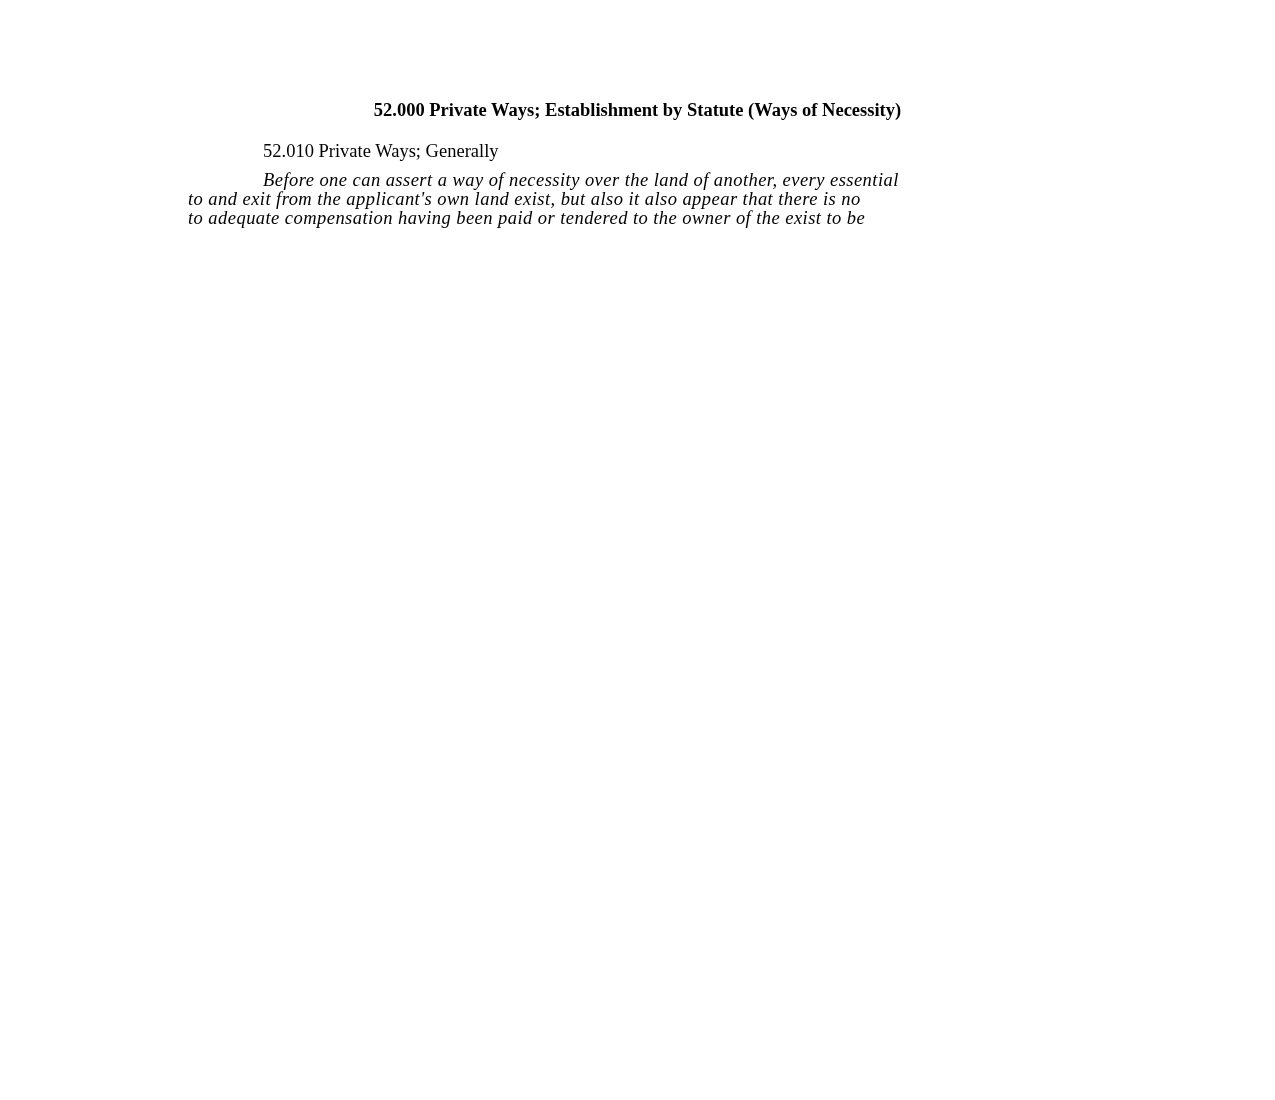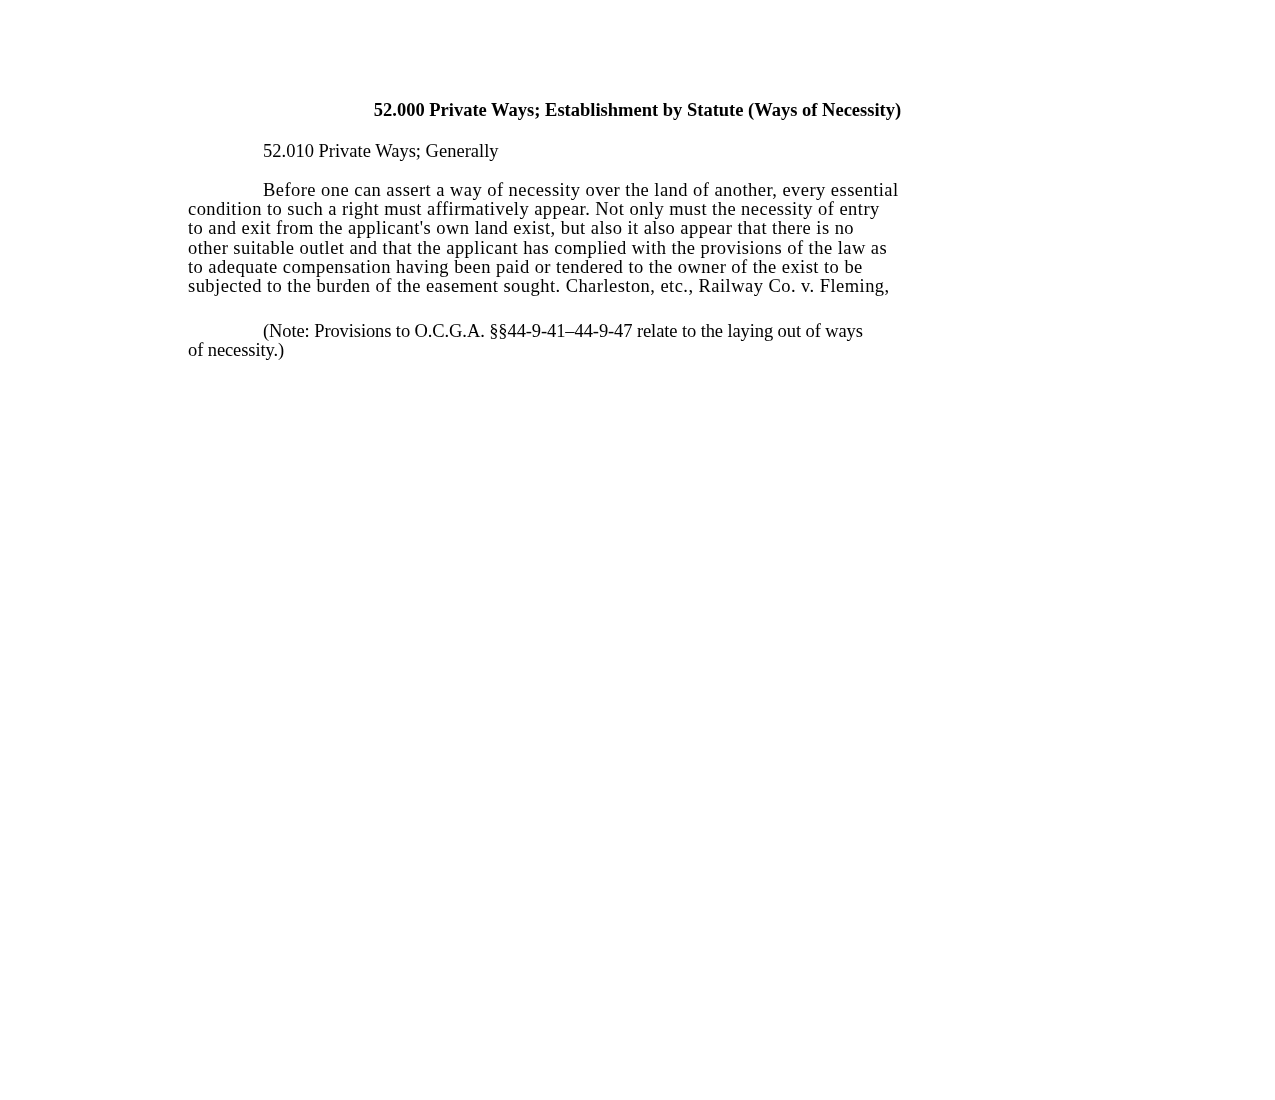--- a/index.html
+++ b/index.html
@@ -50,45 +50,38 @@
     }
     .para .line {
       display: block;
       white-space: nowrap;
       height: 19.2px;
       line-height: 19.2px;
     }
     .para .line.indent {
       padding-left: 75px;
     }
-    .para1 { top: 181px; }
+    .para1 { top: 171px; font-style: italic; }
     .para2 { top: 322px; }
     .narrow {
       letter-spacing: -0.1px;
     }
     .wide {
       letter-spacing: 0.45px;
     }
   </style>
 </head>
 <body>
 
 <div class="page">
 
   <div class="heading">52.000 Private Ways; Establishment by Statute (Ways of Necessity)</div>
 
   <div class="subheading">52.010 Private Ways; Generally</div>
 
   <div class="para para1 wide">
     <span class="line indent">Before one can assert a way of necessity over the land of another, every essential</span>
-    <span class="line">condition to such a right must affirmatively appear. Not only must the necessity of entry</span>
     <span class="line">to and exit from the applicant's own land exist, but also it also appear that there is no</span>
-    <span class="line">other suitable outlet and that the applicant has complied with the provisions of the law as</span>
     <span class="line">to adequate compensation having been paid or tendered to the owner of the exist to be</span>
-    <span class="line">subjected to the burden of the easement sought. Charleston, etc., Railway Co. v. Fleming,</span>
   </div>
 
-  <div class="para para2 narrow">
-    <span class="line indent">(Note: Provisions to O.C.G.A. §§44-9-41–44-9-47 relate to the laying out of ways</span>
-    <span class="line">of necessity.)</span>
-  </div>
 
 </div>
 
 </body></html>

